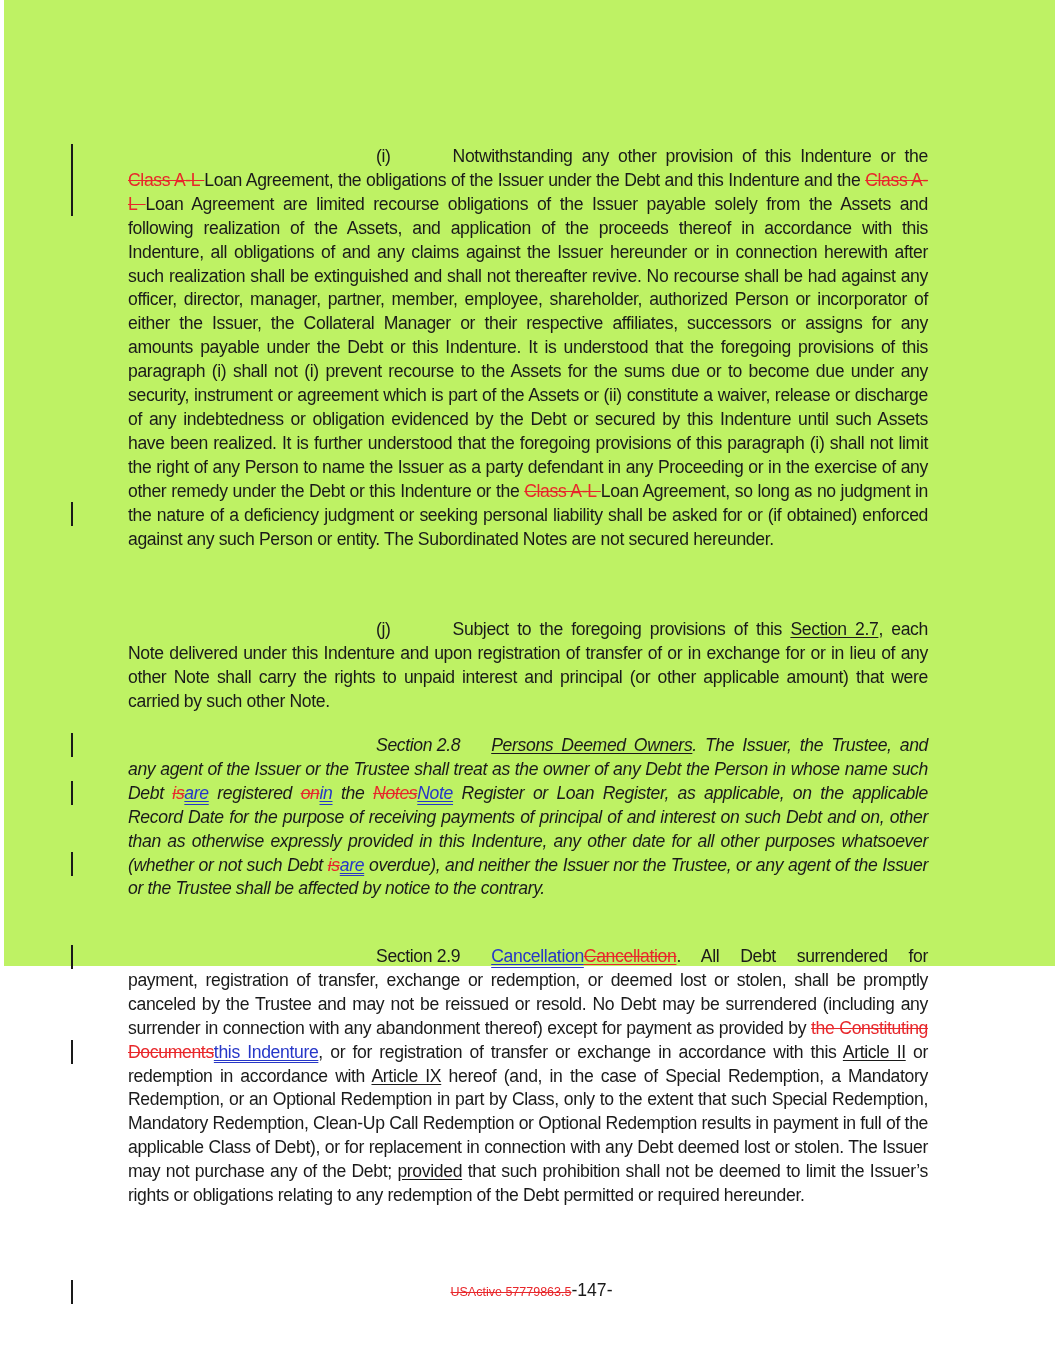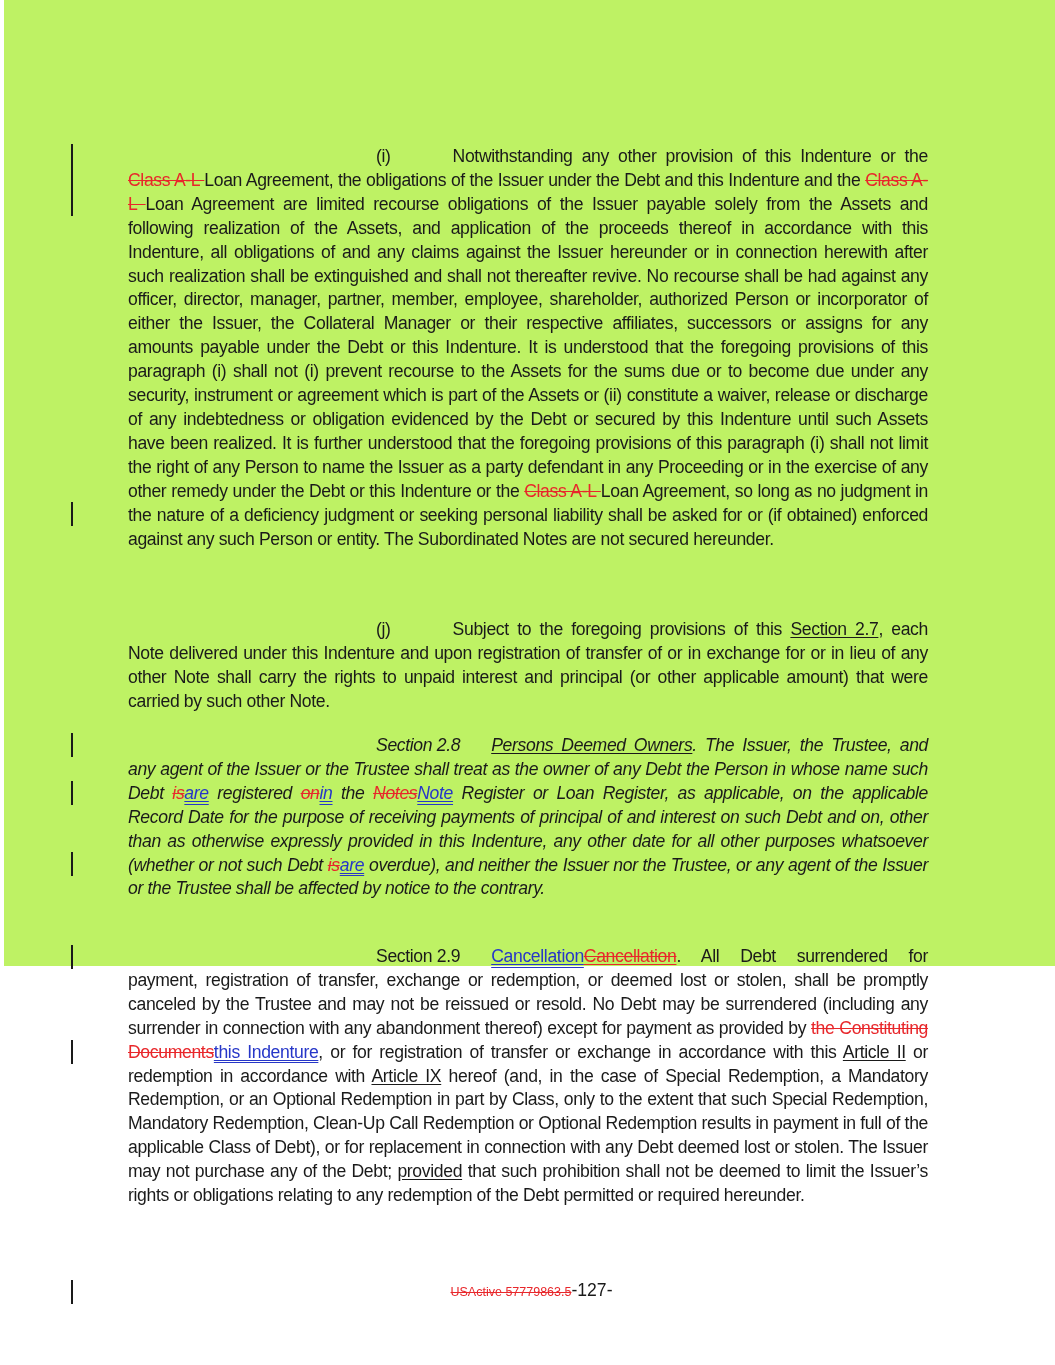--- a/index.html
+++ b/index.html
@@ -53,16 +53,16 @@
 
   <div class="para" style="top:734px;font-style:italic;">
     <div class="first"><span class="lbl">Section 2.8</span><span class="tab2"></span><span class="u">Persons Deemed Owners</span><span>.  The Issuer, the Trustee, and any agent of the Issuer or the Trustee shall treat as the owner of any Debt the Person in whose name such Debt </span><span class="del">is</span><span class="ins">are</span><span> registered </span><span class="del">on</span><span class="ins">in</span><span> the </span><span class="del">Notes</span><span class="ins">Note</span><span> Register or Loan Register, as applicable, on the applicable Record Date for the purpose of receiving payments of principal of and interest on such Debt and on, other than as otherwise expressly provided in this Indenture, any other date for all other purposes whatsoever (whether or not such Debt </span><span class="del">is</span><span class="ins">are</span><span> overdue), and neither the Issuer nor the Trustee, or any agent of the Issuer or the Trustee shall be affected by notice to the contrary.</span></div>
   </div>
 
   <div class="para" style="top:945px;">
     <div class="first"><span class="lbl">Section 2.9</span><span class="tab2"></span><span class="ins" style="text-decoration: underline double;">Cancellation</span><span class="delu">Cancellation</span><span>.  All Debt surrendered for payment, registration of transfer, exchange or redemption, or deemed lost or stolen, shall be promptly canceled by the Trustee and may not be reissued or resold.  No Debt may be surrendered (including any surrender in connection with any abandonment thereof) except for payment as provided by </span><span class="del">the Constituting Documents</span><span class="ins">this Indenture</span><span>, or for registration of transfer or exchange in accordance with this </span><span class="u">Article II</span><span> or redemption in accordance with </span><span class="u">Article IX</span><span> hereof (and, in the case of Special Redemption, a Mandatory Redemption, or an Optional Redemption in part by Class, only to the extent that such Special Redemption, Mandatory Redemption, Clean-Up Call Redemption or Optional Redemption results in payment in full of the applicable Class of Debt), or for replacement in connection with any Debt deemed lost or stolen.  The Issuer may not purchase any of the Debt; </span><span class="u">provided</span><span> that such prohibition shall not be deemed to limit the Issuer’s rights or obligations relating to any redemption of the Debt permitted or required hereunder.</span></div>
   </div>
 
   <div class="footer">
-    <span class="docid">USActive 57779863.5</span><span>-127-</span>
+    <span class="docid">USActive 57779863.5</span><span>-147-</span>
   </div>
 
 </div>
 
 </body></html>

